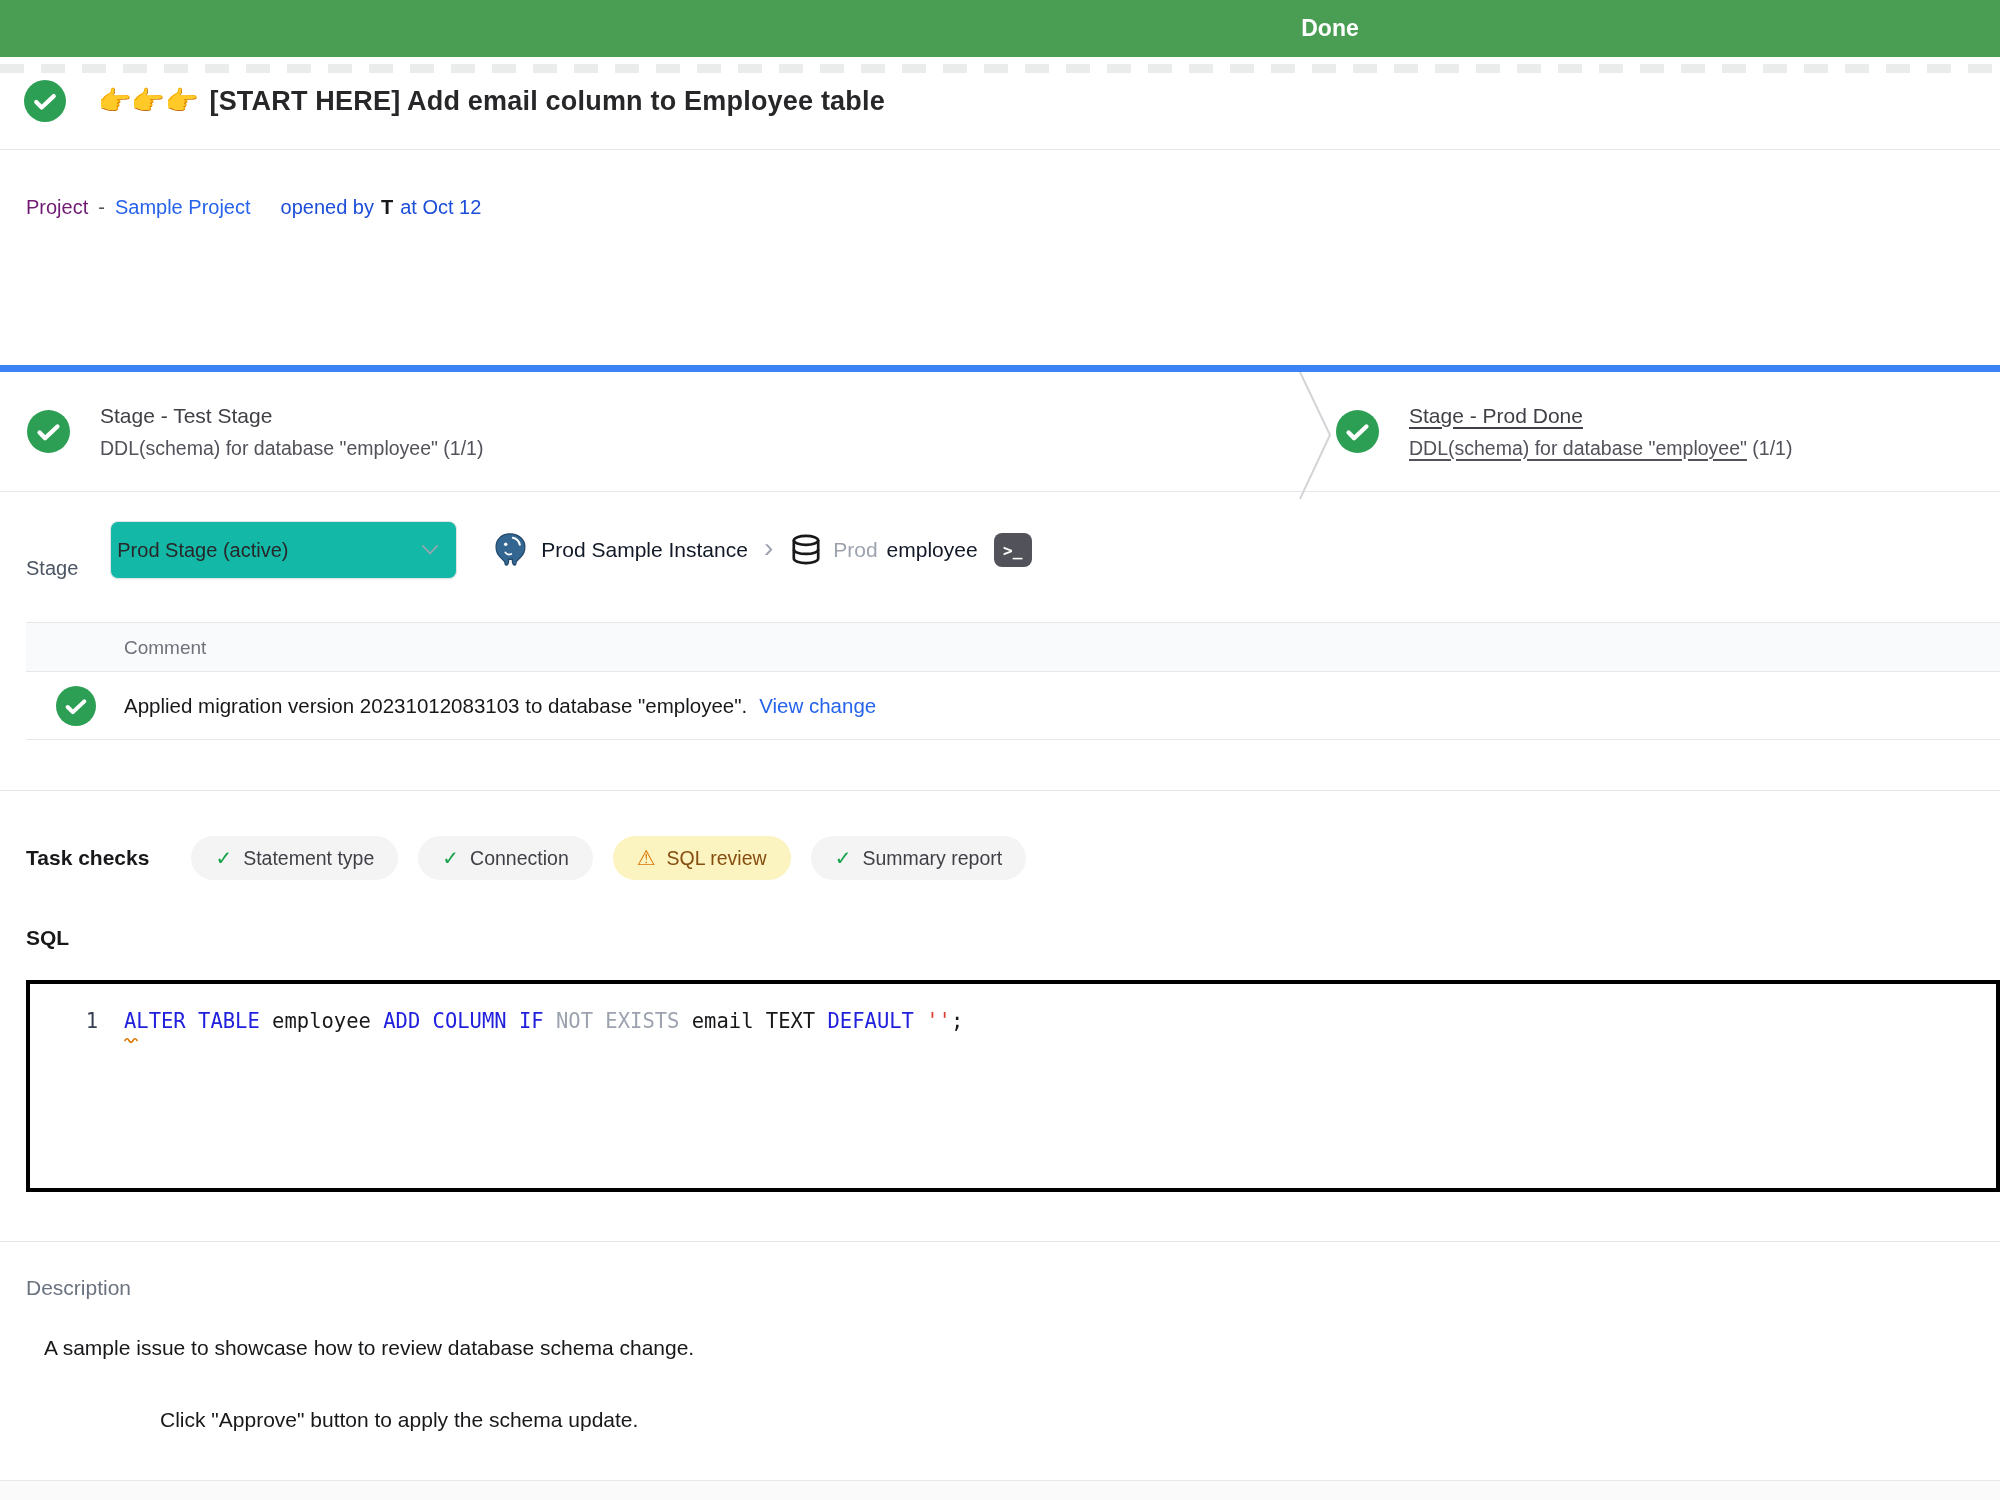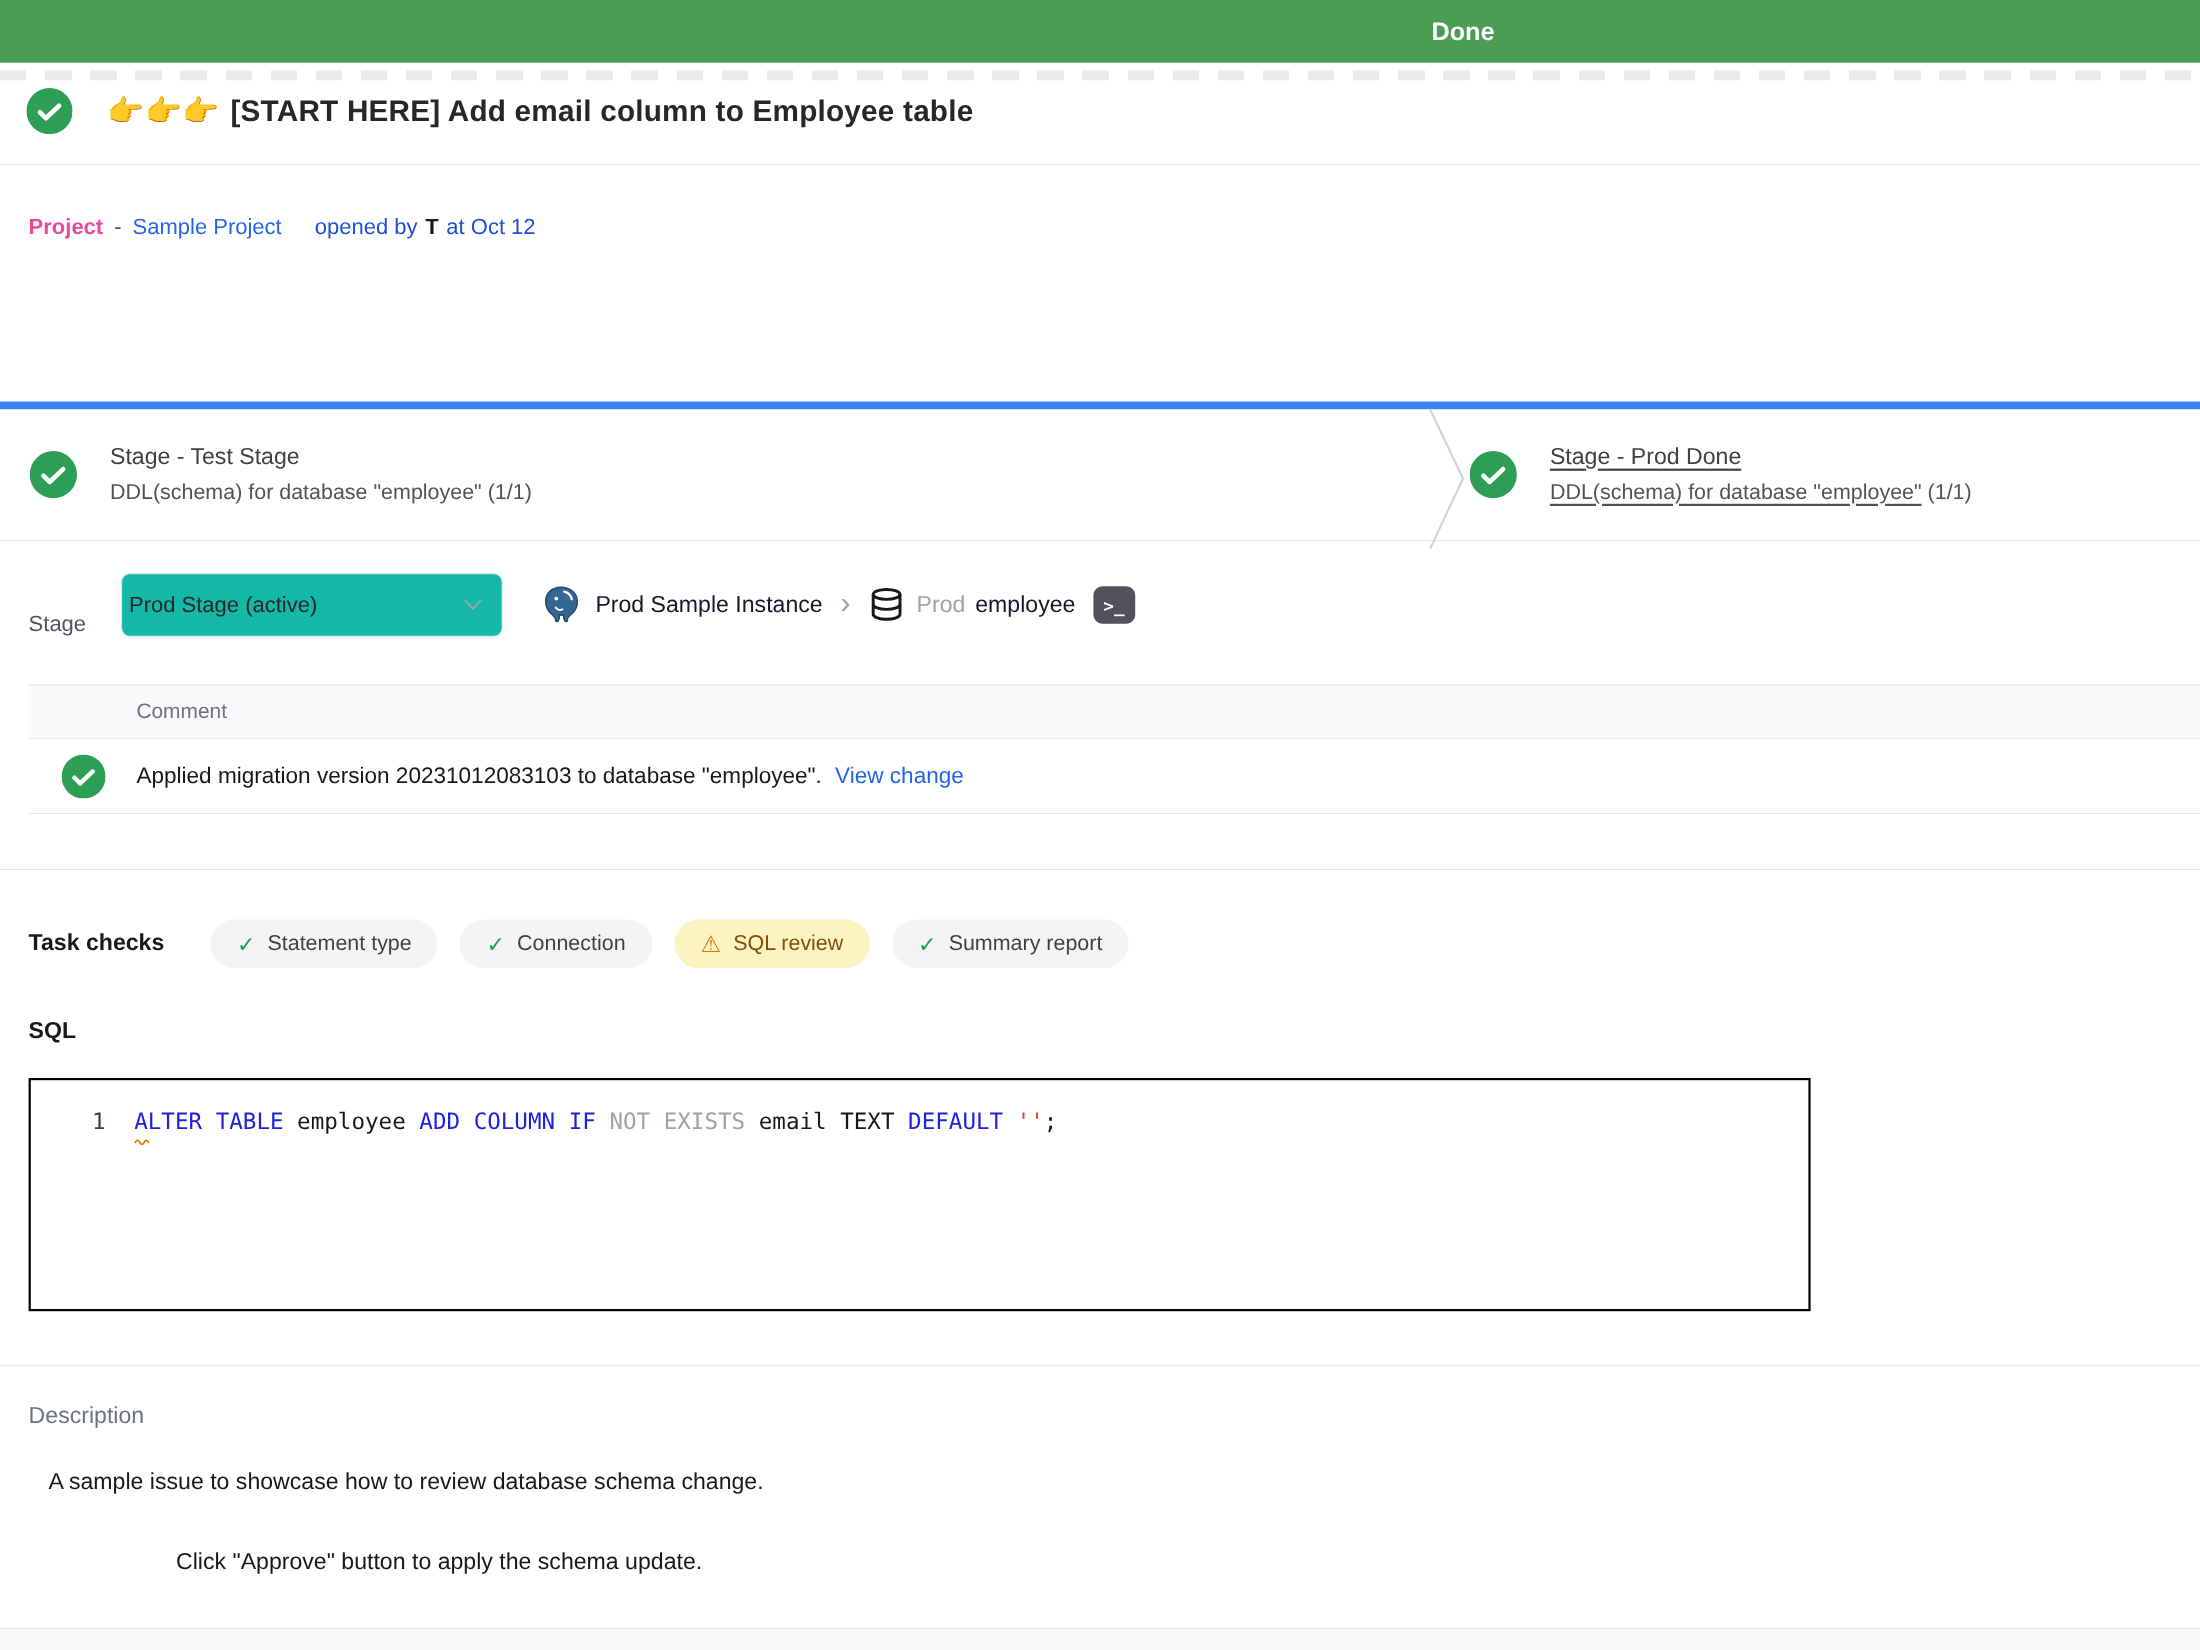--- a/index.html
+++ b/index.html
@@ -19,21 +19,21 @@
     background:repeating-linear-gradient(90deg, #e7eae8 0 24px, transparent 24px 41px);
   }
   
   .title-row { position:absolute; left:24px; top:80px; display:flex; align-items:center;text-align:center; }
   .status-circle { flex:none; }
   .issue-title { margin-left:32px; font-size:27px; font-weight:700; color:#27272a; letter-spacing:.2px; }
   .emoji { margin-right:10px; }
   .divider { position:absolute; left:0; width:100%; border-top:1px solid #e5e7eb; }
   
   .project-row { position:absolute; left:26px; top:196px; display:flex; align-items:center; font-size:20px; }
-  .project-label { font-weight:700; color:#ec4899; }
+  .project-label { font-weight:400; color:#701a75; }
   .project-dash { margin:0 10px; color:#52525b; }
   .project-link { color:#2563eb; cursor:pointer; }
   .opened-by { margin-left:30px; color:#1d4ed8; }
   .creator { color:#18181b; font-weight:700; margin:0 7px; }
   
   .stage-section { position:absolute; left:0; top:365px; width:100%; height:127px;
     border-top:7px solid #3b82f6; border-bottom:1px solid #e5e7eb; }
   .stage-card { position:absolute; top:0; height:100%; display:flex; align-items:center; cursor:pointer; }
   .stage-card-left { left:27px; }
   .stage-card-right { left:1336px; }
@@ -81,22 +81,22 @@
     height:44px; border-radius:22px; background:#f4f4f5; display:flex; align-items:center;
     padding:0 24px; margin-left:20px; font-size:19.5px; color:#3f3f46; cursor:pointer;
   }
   .pill .pill-icon { margin-right:11px; font-size:20px; }
   .pill--success .pill-icon { color:#16a34a; }
   .pill--warning { background:#fbf3c0; color:#854d0e; }
   .pill--warning .pill-icon { color:#d97706; font-size:21px; }
   
   .sql-label { position:absolute; left:26px; top:926px; font-size:21px; font-weight:700; color:#18181b; }
   .sql-editor {
-    position:absolute; left:26px; top:980px; width:1620px; height:212px;
-    border:2px solid #000000; background:#fff;
+    position:absolute; left:26px; top:980px; width:1974px; height:212px;
+    border:4px solid #000000; background:#fff;
   }
   .sql-line {
     position:absolute; left:0; top:22px; width:100%; white-space:pre;
     font-family:"DejaVu Sans Mono","Liberation Mono",monospace; font-size:20.5px; line-height:30px;
   }
   .gutter { display:inline-block; width:68px; text-align:right; color:#374151; }
   .code { margin-left:26px; }
   .tok-kw { color:#2020dd; }
   .tok-id { color:#18181b; }
   .tok-muted { color:#9ca3af; }

